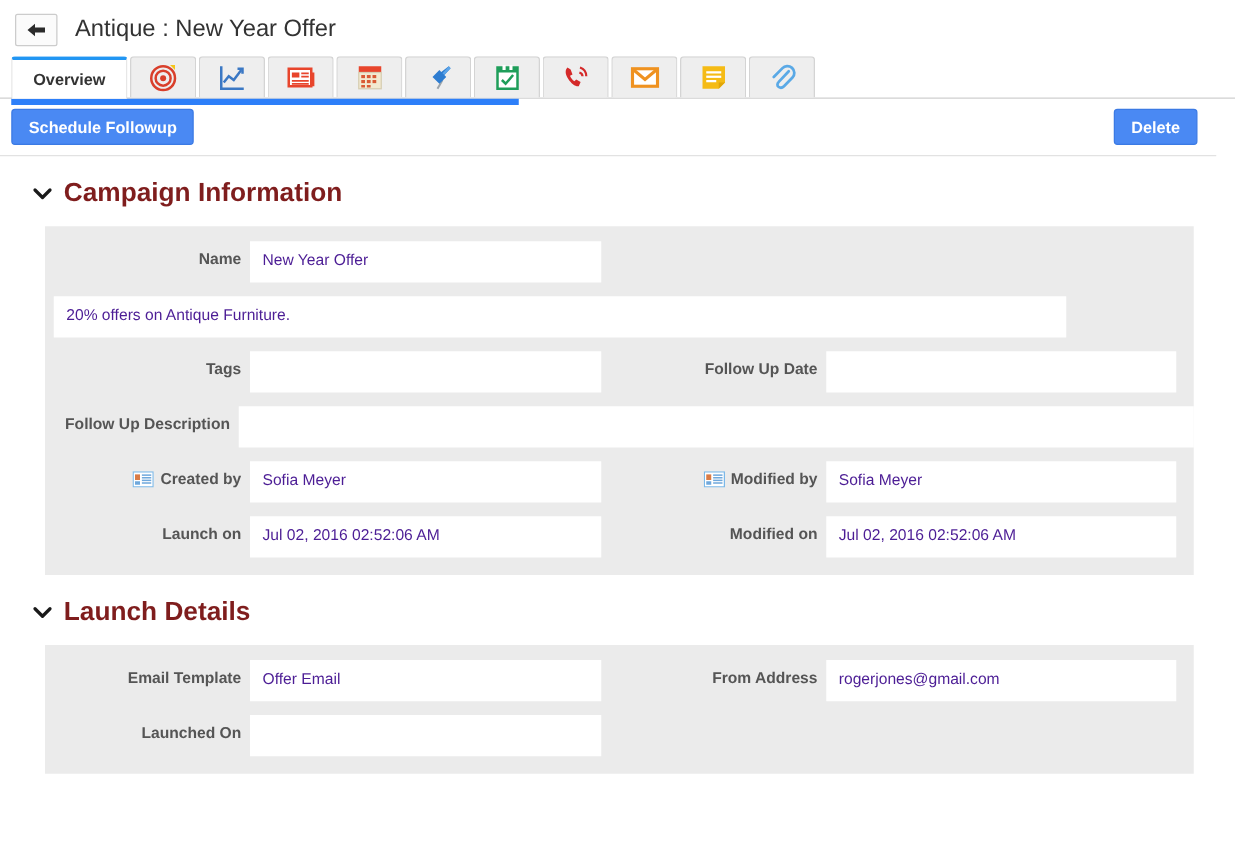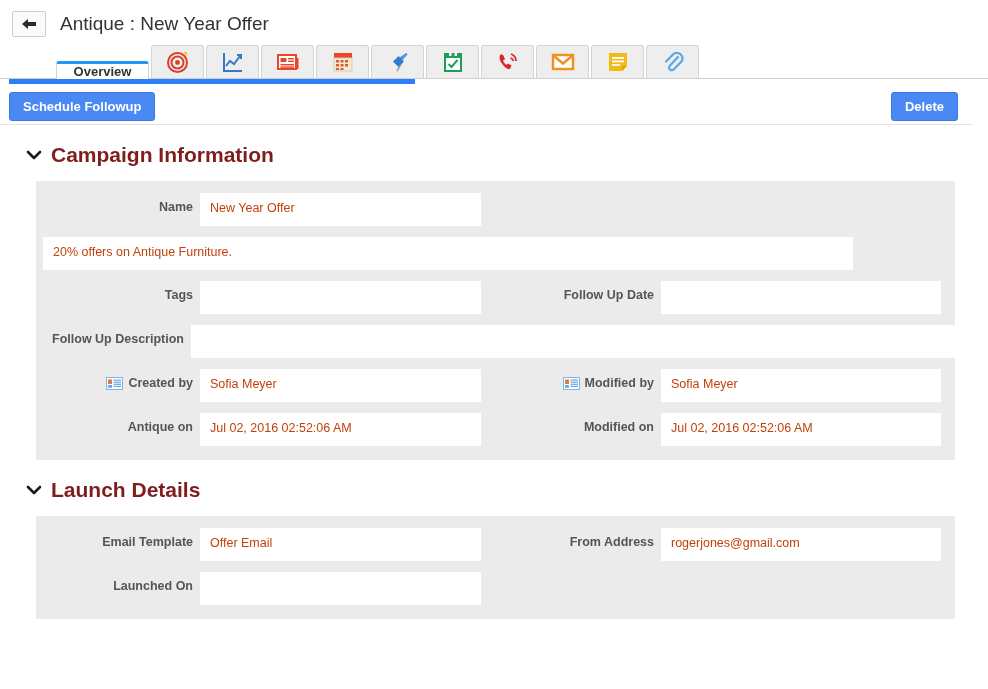--- a/index.html
+++ b/index.html
@@ -62,45 +62,44 @@
     justify-content: center;
     cursor: pointer;
     position: relative;
   }
   .tab.wide { min-width: 93px; }
   .tab.active {
     background: #ffffff;
     border-top: 3px solid #2196f3;
     border-left: 1px solid #d4d4d4;
     border-right: 1px solid #d4d4d4;
-    height: 18px;
+    height: 34px;
     margin-bottom: -1px;
     z-index: 2;
-    margin-left: 47px;
   }
   .tab.active .tab-label {
     font-weight: bold;
     font-size: 13px;
     color: #333;
   }
   .tab-label { font-size: 13px; color: #444; }
   .tab-icon { display: block; }
 
   
   .blue-bar {
     height: 5px;
     background: #2d7ff9;
     width: 406px;
     margin-left: 9px;
   }
 
   
   .toolbar {
     display: flex;
-    align-items: flex-start;
+    align-items: flex-end;
     justify-content: space-between;
     padding: 8px 15px 8px 9px;
     border-bottom: 1px solid #e2e2e2;
     height: 41px;
     width: 973px;
   }
   .btn {
     background: #4a89f3;
     color: #ffffff;
     border: 1px solid #3b7ae4;
@@ -157,21 +156,21 @@
     white-space: nowrap;
   }
   .half.left  .flabel { width: 157px; }
   .half.right .flabel { width: 158px; }
   .row.full .flabel { width: 157px; }
 
   .fval {
     background: #ffffff;
     height: 33px;
     font-size: 12.5px;
-    color: #c2410c;
+    color: #4c1d95;
     padding: 8px 0 0 10px;
     margin-left: 7px;
     overflow: hidden;
     white-space: nowrap;
   }
   .half.left  .fval { width: 281px; }
   .half.right .fval { width: 280px; }
   .fval.wide { width: 810px; }
 
   .idcard { flex: none; display: block; }
@@ -371,21 +370,21 @@
             </g>
           </svg>
           <span>Modified by</span>
         </div>
         <div class="fval">Sofia Meyer</div>
       </div>
     </div>
 
     <div class="row">
       <div class="half left">
-        <div class="flabel">Antique on</div>
+        <div class="flabel">Launch on</div>
         <div class="fval">Jul 02, 2016 02:52:06 AM</div>
       </div>
       <div class="half right">
         <div class="flabel">Modified on</div>
         <div class="fval">Jul 02, 2016 02:52:06 AM</div>
       </div>
     </div>
 
   </div>
 </div>

